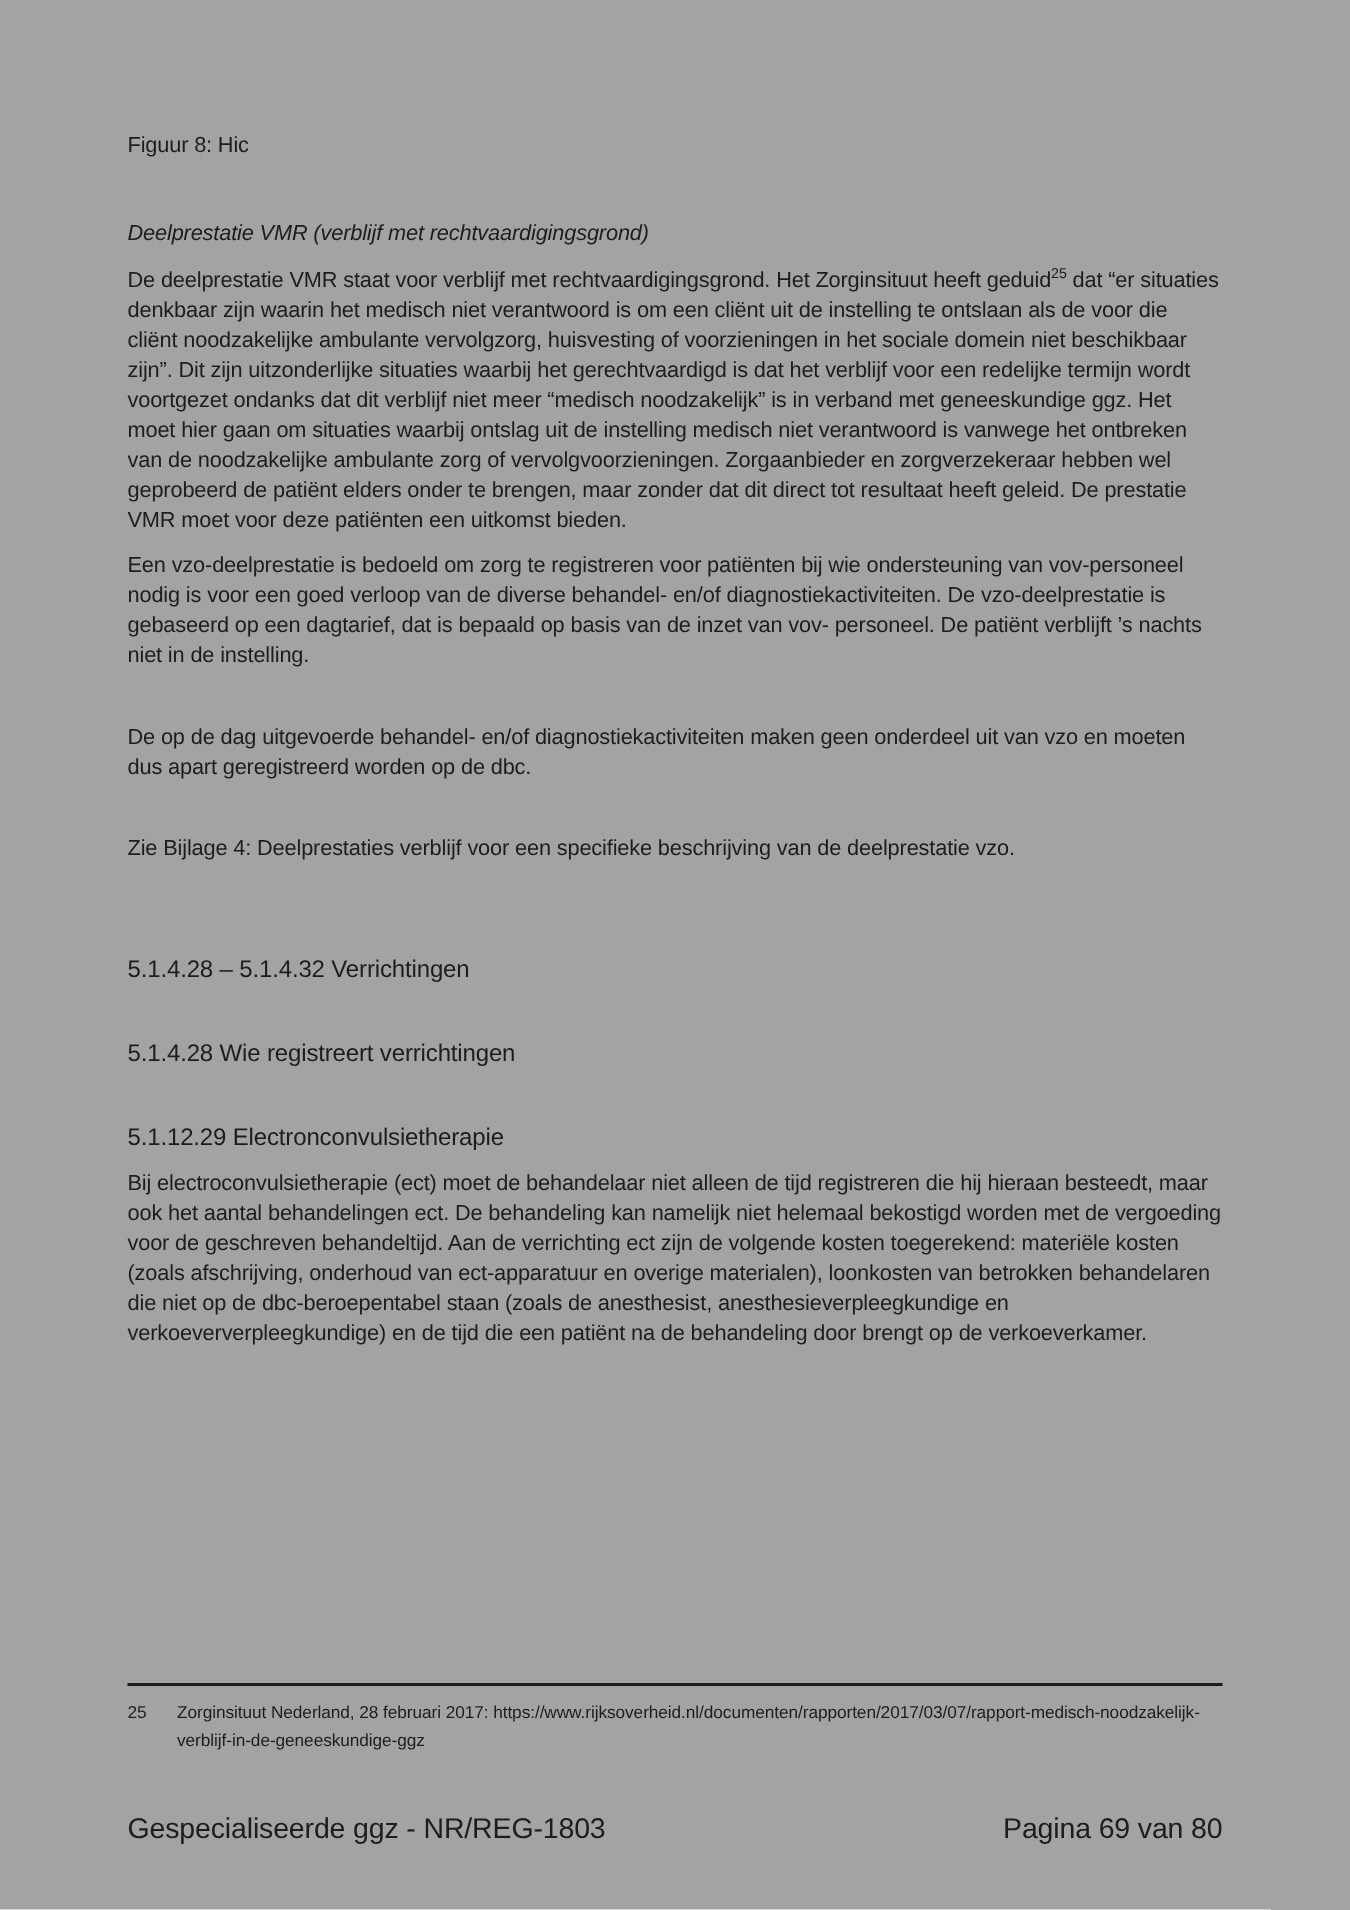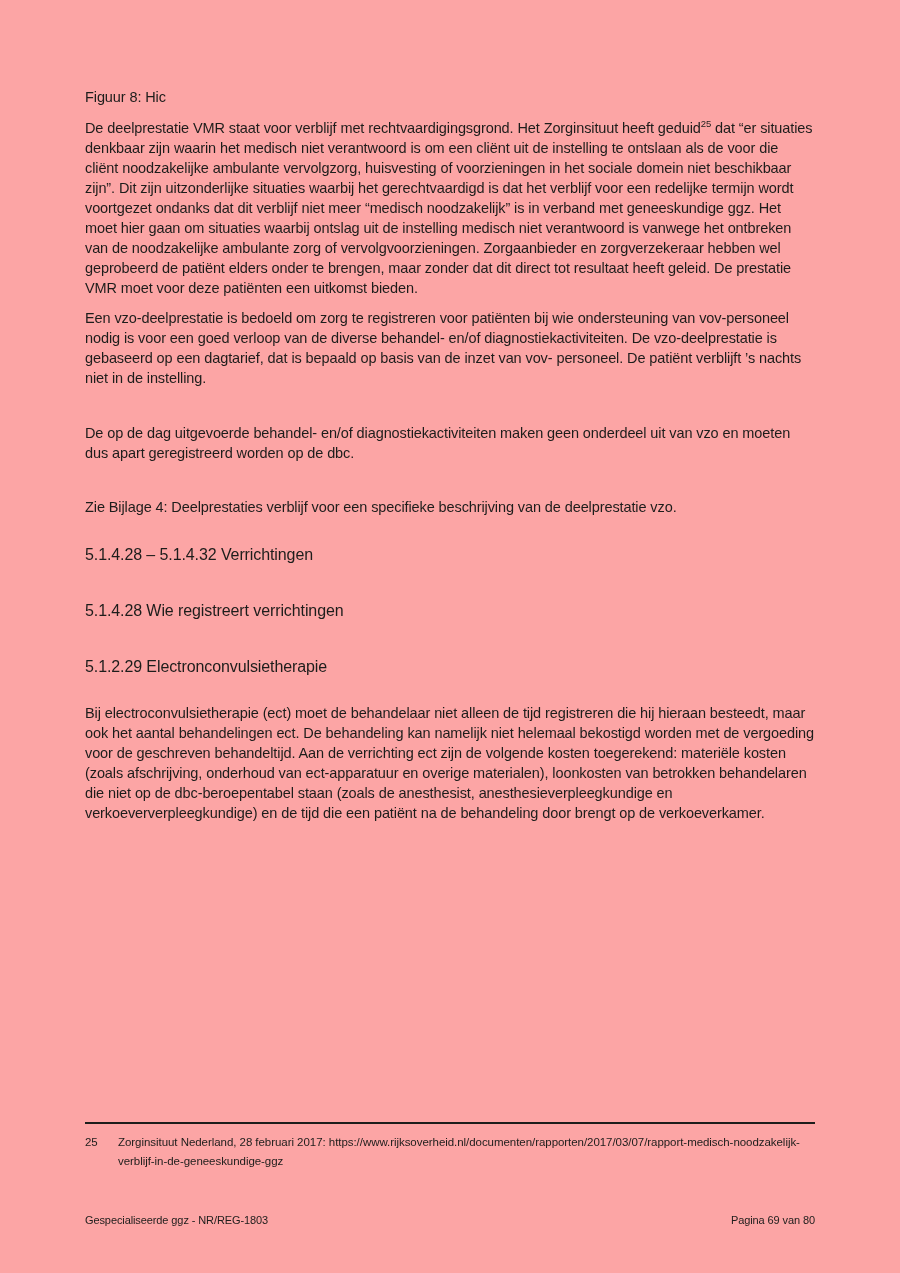--- a/index.html
+++ b/index.html
@@ -1,21 +1,21 @@
 <!DOCTYPE html>
 <html><head>
 <meta charset="utf-8">
 <style>
   * { margin: 0; padding: 0; box-sizing: border-box; }
   html, body { background: #ffffff; }
   .page {
     position: relative;
     width: 900px;
     height: 1273px;
-    background: #fca5a5;
+    background: #a3a3a3;
     font-family: "Liberation Sans", sans-serif;
     color: #1d1d1b;
     overflow: hidden;
   }
   .content {
     position: absolute;
     left: 85px;
     top: 87px;
     width: 730px;
   }
@@ -46,26 +46,26 @@
   sup.note-ref {
     font-size: 9.5px;
     vertical-align: super;
     line-height: 0;
   }
   .mt-para1   { margin-top: 11px; }
   .mt-h1      { margin-top: 34px; }
   .mt-p2      { margin-top: 10px; }
   .mt-p3      { margin-top: 35px; }
   .mt-p4      { margin-top: 34px; }
-  .mt-h2      { margin-top: 27px; }
+  .mt-h2      { margin-top: 60px; }
   .mt-p5      { margin-top: 9px; }
   .mt-h3      { margin-top: 34px; }
   .mt-p6      { margin-top: 10px; }
   .mt-h4      { margin-top: 34px; }
-  .mt-p7      { margin-top: 25px; }
+  .mt-p7      { margin-top: 9px; }
   .footnote-block {
     position: absolute;
     left: 85px;
     top: 1122px;
     width: 730px;
   }
   .footnote-rule {
     border-top: 2px solid #1d1d1b;
     width: 100%;
     height: 0;
@@ -85,51 +85,52 @@
     flex: 1;
     word-break: break-word;
   }
   .footer {
     position: absolute;
     left: 85px;
     top: 1211px;
     width: 730px;
     display: flex;
     justify-content: space-between;
-    font-size: 11px;
+    font-size: 19px;
     line-height: 18px;
     letter-spacing: -0.1px;
   }
 </style>
 </head>
 <body>
 
 <div class="page">
 
   <div class="content">
 
     <div class="caption">Figuur 8: Hic</div>
 
+    <div class="italic-heading">Deelprestatie VMR (verblijf met rechtvaardigingsgrond)</div>
 
     <p class="para mt-para1"><span>De deelprestatie VMR staat voor verblijf met rechtvaardigingsgrond. Het Zorginsituut heeft geduid</span><sup class="note-ref">25</sup><span> dat “er situaties denkbaar zijn waarin het medisch niet verantwoord is om een cliënt uit de instelling te ontslaan als de voor die cliënt noodzakelijke ambulante vervolgzorg, huisvesting of voorzieningen in het sociale domein niet beschikbaar zijn”. Dit zijn uitzonderlijke situaties waarbij het gerechtvaardigd is dat het verblijf voor een redelijke termijn wordt voortgezet ondanks dat dit verblijf niet meer “medisch noodzakelijk” is in verband met geneeskundige ggz. Het moet hier gaan om situaties waarbij ontslag uit de instelling medisch niet verantwoord is vanwege het ontbreken van de noodzakelijke ambulante zorg of vervolgvoorzieningen. Zorgaanbieder en zorgverzekeraar hebben wel geprobeerd de patiënt elders onder te brengen, maar zonder dat dit direct tot resultaat heeft geleid. De prestatie VMR moet voor deze patiënten een uitkomst bieden.</span></p>
 
 
     <p class="para mt-p2">Een vzo-deelprestatie is bedoeld om zorg te registreren voor patiënten bij wie ondersteuning van vov-personeel nodig is voor een goed verloop van de diverse behandel- en/of diagnostiekactiviteiten. De vzo-deelprestatie is gebaseerd op een dagtarief, dat is bepaald op basis van de inzet van vov- personeel. De patiënt verblijft ’s nachts niet in de instelling.</p>
 
     <p class="para mt-p3">De op de dag uitgevoerde behandel- en/of diagnostiekactiviteiten maken geen onderdeel uit van vzo en moeten dus apart geregistreerd worden op de dbc.</p>
 
     <p class="para mt-p4">Zie Bijlage 4: Deelprestaties verblijf voor een specifieke beschrijving van de deelprestatie vzo.</p>
 
     <div class="heading mt-h2">5.1.4.28 – 5.1.4.32 Verrichtingen</div>
 
 
     <div class="heading mt-h3">5.1.4.28 Wie registreert verrichtingen</div>
 
 
-    <div class="heading mt-h4">5.1.2.29 Electronconvulsietherapie</div>
+    <div class="heading mt-h4">5.1.12.29 Electronconvulsietherapie</div>
 
     <p class="para mt-p7">Bij electroconvulsietherapie (ect) moet de behandelaar niet alleen de tijd registreren die hij hieraan besteedt, maar ook het aantal behandelingen ect. De behandeling kan namelijk niet helemaal bekostigd worden met de vergoeding voor de geschreven behandeltijd. Aan de verrichting ect zijn de volgende kosten toegerekend: materiële kosten (zoals afschrijving, onderhoud van ect-apparatuur en overige materialen), loonkosten van betrokken behandelaren die niet op de dbc-beroepentabel staan (zoals de anesthesist, anesthesieverpleegkundige en verkoeververpleegkundige) en de tijd die een patiënt na de behandeling door brengt op de verkoeverkamer.</p>
 
   </div>
 
   <div class="footnote-block">
     <div class="footnote-rule"></div>
     <div class="footnote-row">
       <div class="footnote-number">25</div>
       <div class="footnote-text">Zorginsituut Nederland, 28 februari 2017: https://www.rijksoverheid.nl/documenten/rapporten/2017/03/07/rapport-medisch-noodzakelijk-verblijf-in-de-geneeskundige-ggz</div>

